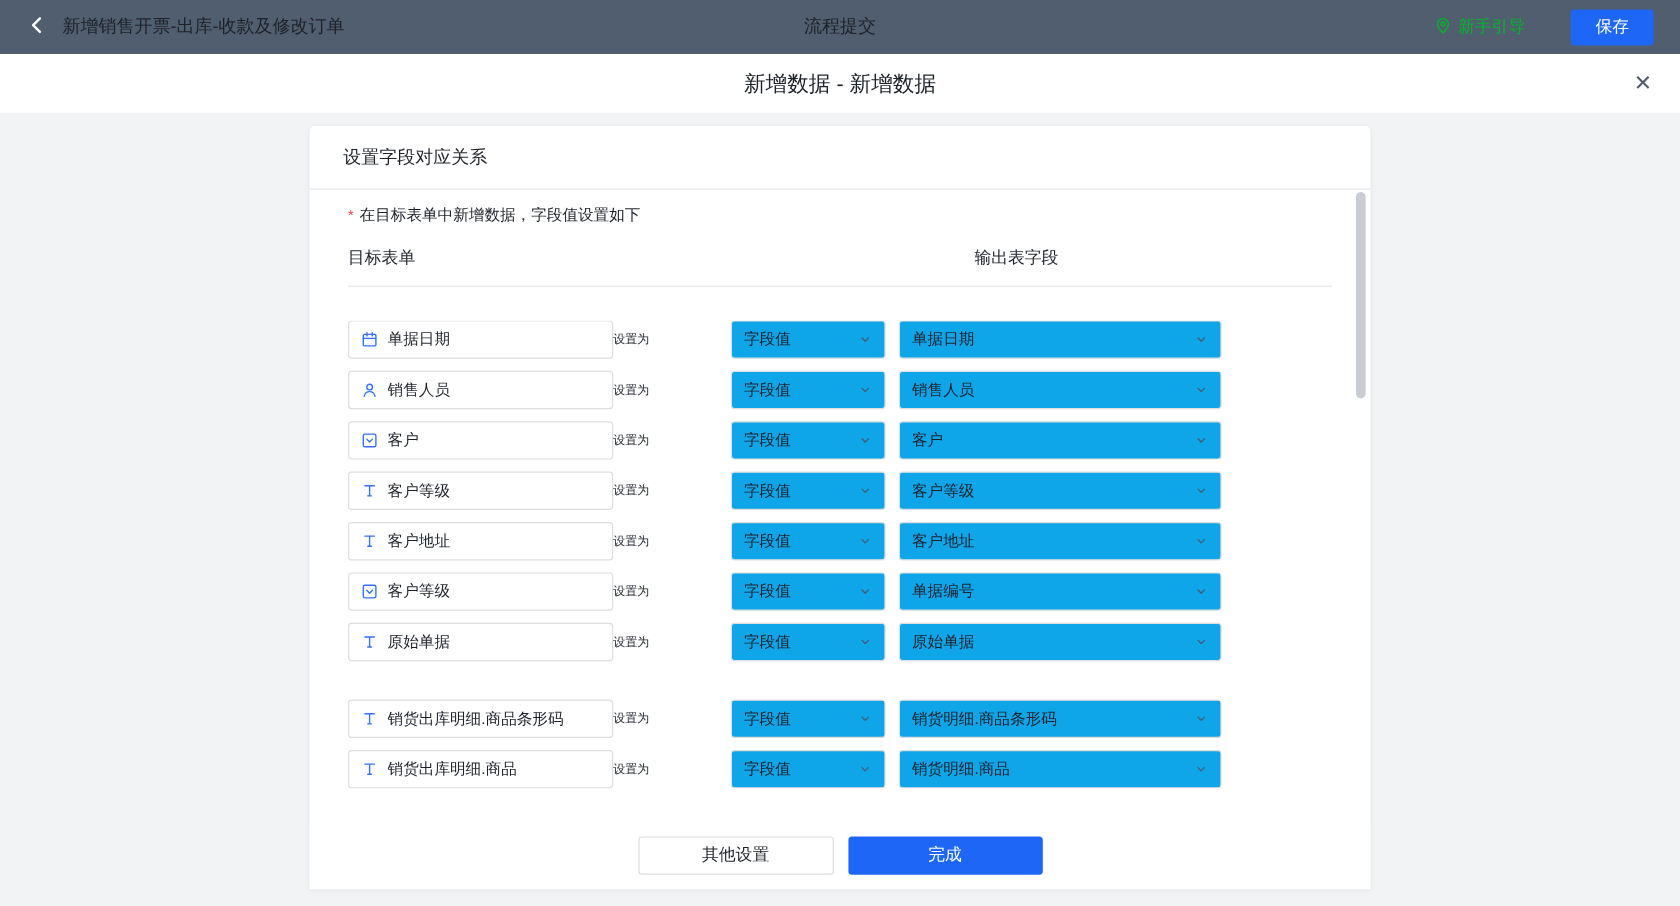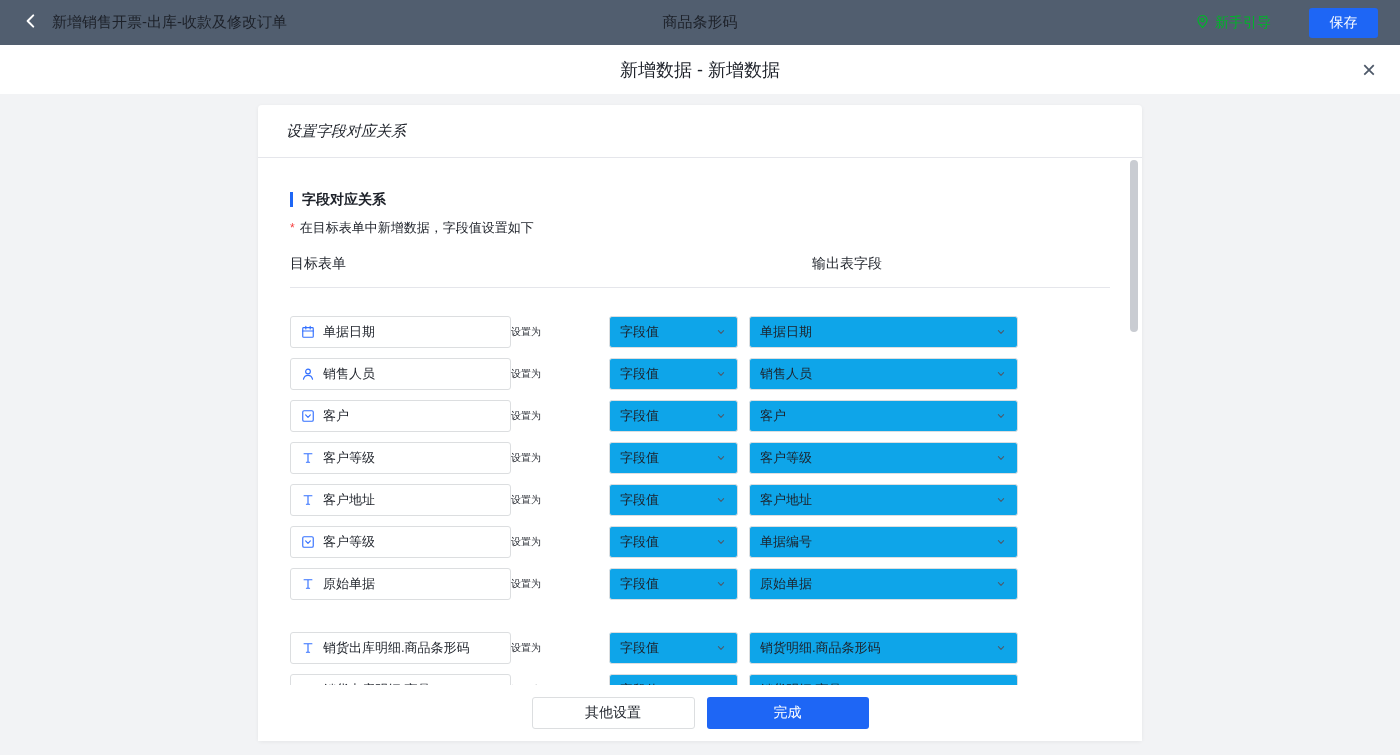--- a/index.html
+++ b/index.html
@@ -40,21 +40,21 @@
   }
   
   .workspace { height:660px; padding-top:10px; }
   .card {
     width:884px; height:636px; margin:0 auto; background:#fff; border-radius:4px;
     box-shadow:0 1px 4px rgba(0,0,0,.06); display:flex; flex-direction:column;
     position:relative;
   }
   .card-header {
     height:53px; flex:none; border-bottom:1px solid #e5e6eb;
-    display:flex; align-items:center; padding:1px 28px; font-size:15px;font-style:italic;
+    display:flex; align-items:center; padding:1px 28px; font-size:15px;
   }
   .card-body { flex:1; padding:0 32px; overflow:hidden; }
   .section-head {
     margin-top:34px; font-size:14px; font-weight:700;
     border-left:3px solid var(--accent,#1e66f5); padding-left:9px; line-height:15px;
   }
   .subtitle { margin-top:12px; font-size:13px; }
   .req-mark { color:var(--red,#f53f3f); margin-right:5px; font-size:12px; }
   .cols {
     margin-top:18px; padding-bottom:14px; border-bottom:1px solid #e5e6eb;
@@ -106,21 +106,21 @@
 
 <header class="topbar">
   <div class="topbar-left">
     <span class="back-btn">
         <span><svg width="18" height="18" viewBox="0 0 16 16" fill="none" stroke="#ffffff" stroke-width="1.8" stroke-linecap="round" stroke-linejoin="round">
             <path d="M10 3L5 8l5 5"></path>
           </svg></span>
       </span>
     <span class="topbar-title">新增销售开票-出库-收款及修改订单</span>
   </div>
-  <div class="topbar-center">商品条形码</div>
+  <div class="topbar-center">流程提交</div>
   <div class="topbar-right">
     <span class="guide-link">
       <span><svg width="15" height="15" viewBox="0 0 16 16" fill="none" stroke="currentColor" stroke-width="1.3">
             <path d="M8 14.3S3.2 9.9 3.2 6.4a4.8 4.8 0 1 1 9.6 0c0 3.5-4.8 7.9-4.8 7.9z"></path>
             <circle cx="8" cy="6.4" r="1.7"></circle>
           </svg></span>
       <span>新手引导</span>
     </span>
     <button class="save-btn">保存</button>
   </div>
@@ -129,21 +129,20 @@
 <div class="modal-header">
   <div class="modal-title">新增数据 - 新增数据</div>
   <div class="close-btn">×</div>
 </div>
 
 <div class="workspace">
   <div class="card">
     <div class="card-header">设置字段对应关系</div>
 
     <div class="card-body">
-      <div class="section-head">字段对应关系</div>
       <div class="subtitle"><span class="req-mark">*</span><span>在目标表单中新增数据，字段值设置如下</span></div>
 
       <div class="cols">
         <span class="col-target">目标表单</span>
         <span class="col-output">输出表字段</span>
       </div>
 
       <div class="rows-viewport">
           <div class="map-row">
             <div class="field-box">

